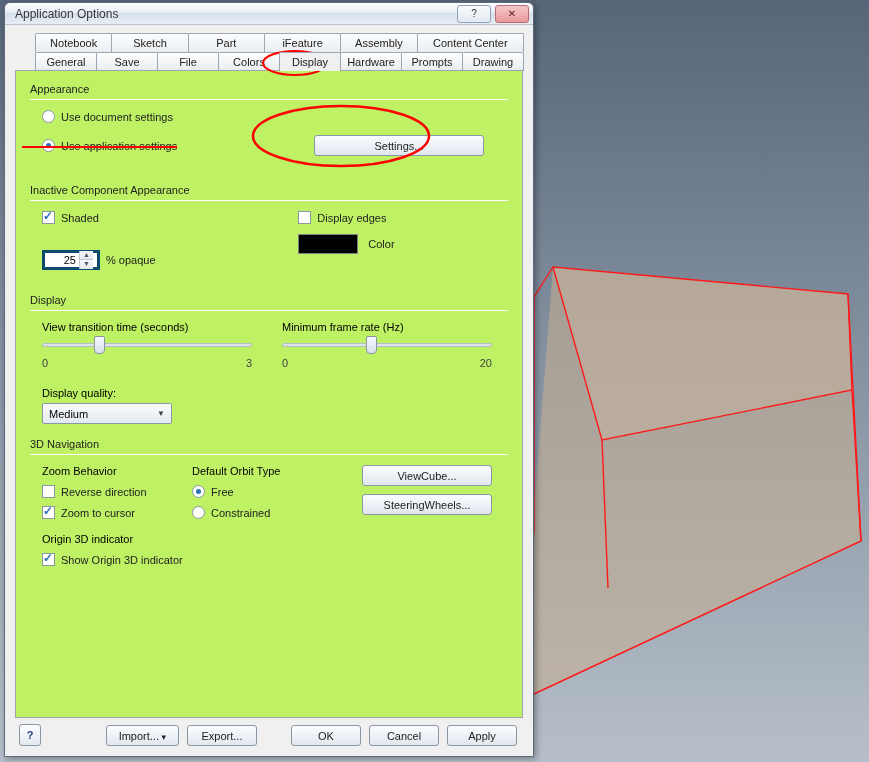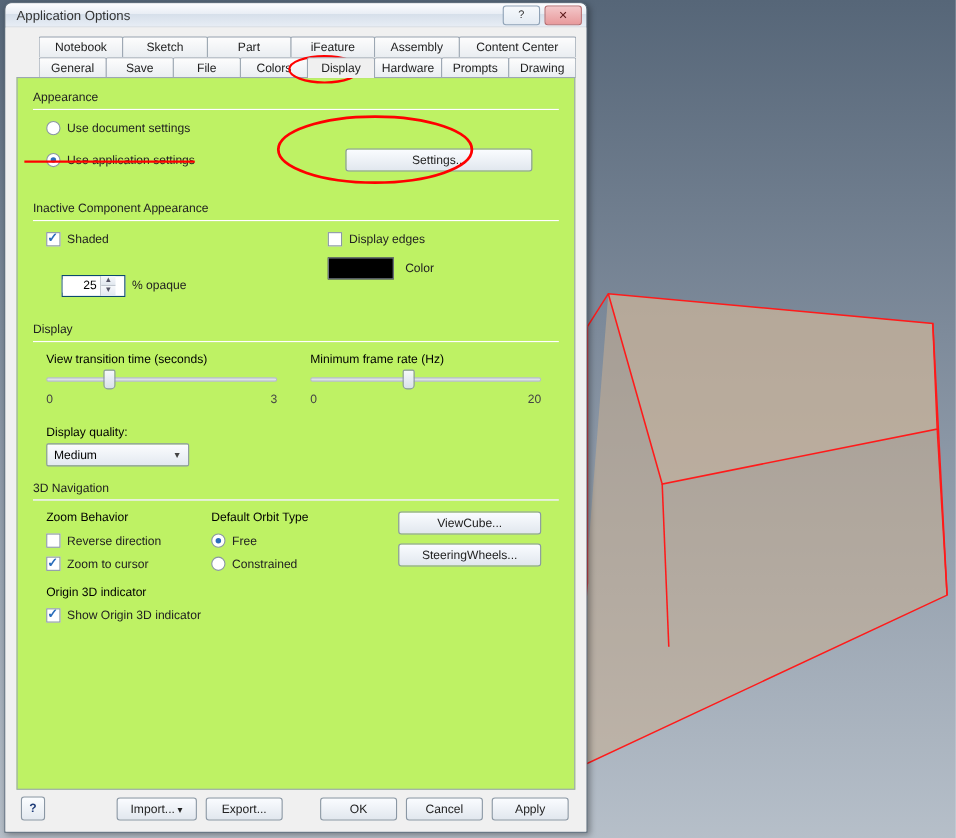--- a/index.html
+++ b/index.html
@@ -108,22 +108,22 @@
     min-width:70px;
     text-align:center;
     height:21px;
     line-height:16px;
   }
   .btn.wide { min-width:170px; }
   .btn.med { min-width:130px; }
   .btn.drop::after{ content:" ▾"; font-size:9px;}
 
   .spin {
-    display:flex; align-items:center; border:1px solid #0c4a6e; background:#fff;
-    width:58px; height:20px;margin-left:14px;
+    display:flex; align-items:center; border:3px solid #0c4a6e; background:#fff;
+    width:58px; height:20px;
   }
   .spin input{
     border:none; width:34px; text-align:right; font-size:11px; padding-right:3px; outline:none;
   }
   .spin .arrows{
     display:flex;flex-direction:column;width:14px;border-left:1px solid #c0c7cf;
   }
   .spin .arrows span{
     height:9px;line-height:7px;text-align:center;font-size:7px;color:#556;
     border-bottom:1px solid #c0c7cf; background:linear-gradient(180deg,#f6f8fb,#e2e8ef);

